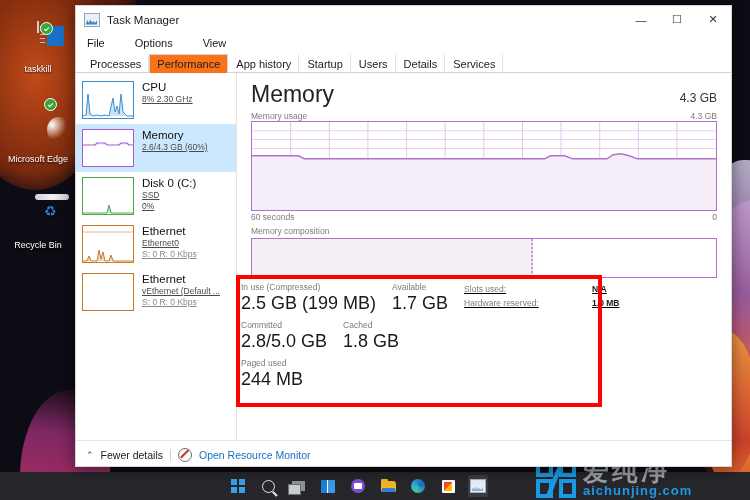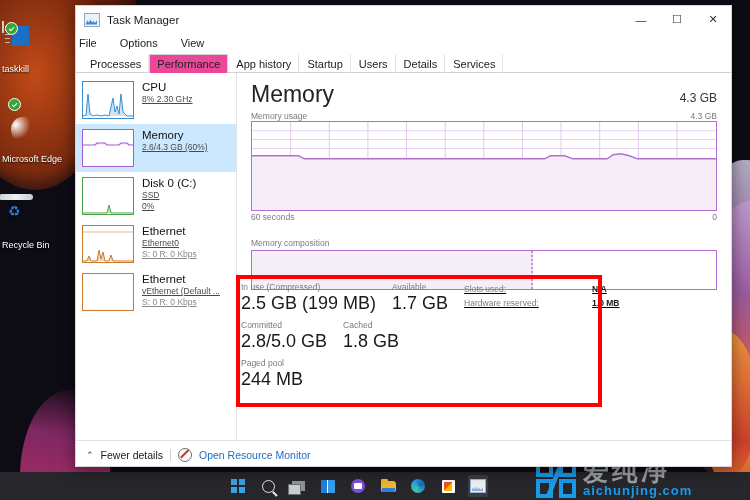--- a/index.html
+++ b/index.html
@@ -24,21 +24,21 @@
       linear-gradient(200deg,#d8d2e8 0%,#8d5ea8 60%,rgba(80,40,90,0) 100%);
       border-radius:50% 50% 45% 55%;opacity:.85;}
   .wp5{left:20px;top:390px;width:90px;height:160px;background:
       linear-gradient(10deg,#e0356e 0%,#8a2b6a 70%,rgba(40,16,40,0) 100%);
       border-radius:60% 40% 50% 50%;opacity:.9;}
   .wp6{left:688px;top:330px;width:70px;height:150px;background:
       linear-gradient(190deg,#f2a03a 0%,#c73a2e 70%,rgba(60,20,20,0) 100%);
       border-radius:50%;opacity:.9;}
 
   
-  .desk-icon{position:absolute;width:72px;color:#fff;
+  .desk-icon{position:absolute;width:72px;text-align:center;color:#fff;
     font-size:9px;line-height:11px;text-shadow:0 1px 2px rgba(0,0,0,.85);}
   .desk-icon .glyph{display:block;height:40px;margin:0 auto 2px;position:relative;}
 
   .ic-doc{width:34px;height:28px;background:#f2f2f2;border:1px solid #cfcfcf;margin:6px auto 0;position:relative;}
   .ic-doc:before{content:"";position:absolute;left:9px;top:4px;width:17px;height:20px;background:#1b6fc4;}
   .ic-doc .ln{position:absolute;left:2px;width:5px;height:1px;background:#b9b9b9;}
   .chk{position:absolute;left:2px;bottom:-3px;width:11px;height:11px;border-radius:50%;
     background:#3aa53a;border:1.5px solid #fff;}
   .chk:after{content:"";position:absolute;left:2.5px;top:4px;width:4px;height:2px;
     border-left:1.5px solid #fff;border-bottom:1.5px solid #fff;transform:rotate(-45deg);}
@@ -107,28 +107,28 @@
   #tm{position:absolute;left:75px;top:5px;width:655px;height:460px;background:#fff;
       border:1px solid #d6d6d6;box-shadow:0 3px 14px rgba(0,0,0,.45);}
   #titlebar{height:27px;display:flex;align-items:center;position:relative;}
   .tm-title-icon{width:14px;height:12px;margin-left:8px;background:#eaf1f8;border:1px solid #8fa9c4;position:relative;}
   .tm-title-icon:after{content:"";position:absolute;left:1px;bottom:1px;width:11px;height:6px;
       background:#4a86c5;clip-path:polygon(0 80%,14% 30%,26% 72%,40% 18%,54% 68%,68% 42%,82% 76%,100% 28%,100% 100%,0 100%);}
   .tm-title-text{font-size:11.5px;color:#1a1a1a;margin-left:7px;}
   .wincontrols{position:absolute;right:0;top:0;display:flex;height:27px;}
   .wc{width:36px;height:27px;display:flex;align-items:center;justify-content:center;font-size:11px;color:#333;}
 
-  #menubar{height:20px;display:flex;align-items:center;gap:17px;}
+  #menubar{height:20px;display:flex;align-items:center;padding-left:8px;gap:24px;}
   .menu-item{font-size:11px;color:#1a1a1a;padding:1px 3px;}
 
   #tabstrip{height:19px;display:flex;align-items:flex-end;padding-left:6px;
      border-bottom:1px solid #d2d2d2;background:#fff;position:relative;}
   .tab{font-size:11px;color:#222;padding:3px 7px 3px;border:1px solid transparent;
      border-bottom:none;position:relative;top:1px;}
-  .tab.active{background:#ec4899;border-color:#d2d2d2;z-index:2;}
+  .tab.active{background:#f97316;border-color:#d2d2d2;z-index:2;}
   .tab:not(.active){border-right:1px solid #e2e2e2;}
 
   #body{display:flex;height:calc(460px - 27px - 20px - 19px - 27px);}
 
   
   #sidebar{width:160px;border-right:1px solid #e3e3e3;overflow:hidden;padding-top:3px;}
   .perf-item{display:flex;gap:8px;padding:5px 6px;align-items:flex-start;height:48px;box-sizing:border-box;}
   .perf-item.selected{background:#cce8ff;}
   .mini{width:52px;height:38px;background:#fff;box-sizing:border-box;position:relative;flex:0 0 auto;}
   .mini-cpu{border:1px solid #3a8fd0;}
@@ -142,21 +142,21 @@
   .perf-sub.grey{color:#8a8a8a;}
 
   
   #main{flex:1;padding:8px 14px 0 14px;position:relative;}
   .main-head{display:flex;align-items:baseline;justify-content:space-between;}
   .main-title{font-size:23px;color:#222;font-weight:normal;line-height:26px;}
   .main-cap{font-size:12px;color:#333;}
   .sub-row{display:flex;justify-content:space-between;font-size:8.5px;color:#7a7a7a;margin-top:4px;}
   .graph{border:1px solid #b36fd0;height:88px;position:relative;overflow:hidden;background:#fff;}
   .axis-row{display:flex;justify-content:space-between;font-size:8.5px;color:#7a7a7a;margin-top:1px;}
-  .comp-label{font-size:8.5px;color:#7a7a7a;margin-top:16px;}
+  .comp-label{font-size:8.5px;color:#7a7a7a;margin-top:4px;}
   .comp-bar{border:1px solid #b36fd0;height:38px;display:flex;background:#fff;margin-top:2px;}
   .comp-used{background:#f4eff6;height:100%;position:relative;}
   .comp-used:after{content:"";position:absolute;right:0;top:0;bottom:0;width:2px;
       background:repeating-linear-gradient(180deg,#c98fe0 0 2px, #f0e2f6 2px 4px);}
   .comp-free{background:#fff;flex:1;}
 
   
   #stats{position:absolute;left:4px;top:208px;width:355px;}
   .red-box{position:absolute;left:-5px;top:-6px;width:366px;height:132px;border:4px solid #ff0000;box-sizing:border-box;pointer-events:none;}
   .stat-grid{display:flex;}
@@ -445,21 +445,21 @@
             <div class="stat-val">2.8/5.0 GB</div>
           </div>
           <div class="stat-col">
             <div class="stat-lbl">Cached</div>
             <div class="stat-val">1.8 GB</div>
           </div>
         </div>
 
         <div class="stat-row2">
           <div class="stat-col">
-            <div class="stat-lbl">Paged pool</div>
+            <div class="stat-lbl">Paged used</div>
             <div class="stat-val">244 MB</div>
           </div>
         </div>
 
       </div>
     </div>
   </div>
 
   <div id="footer">
     <span class="chev">⌃</span>

